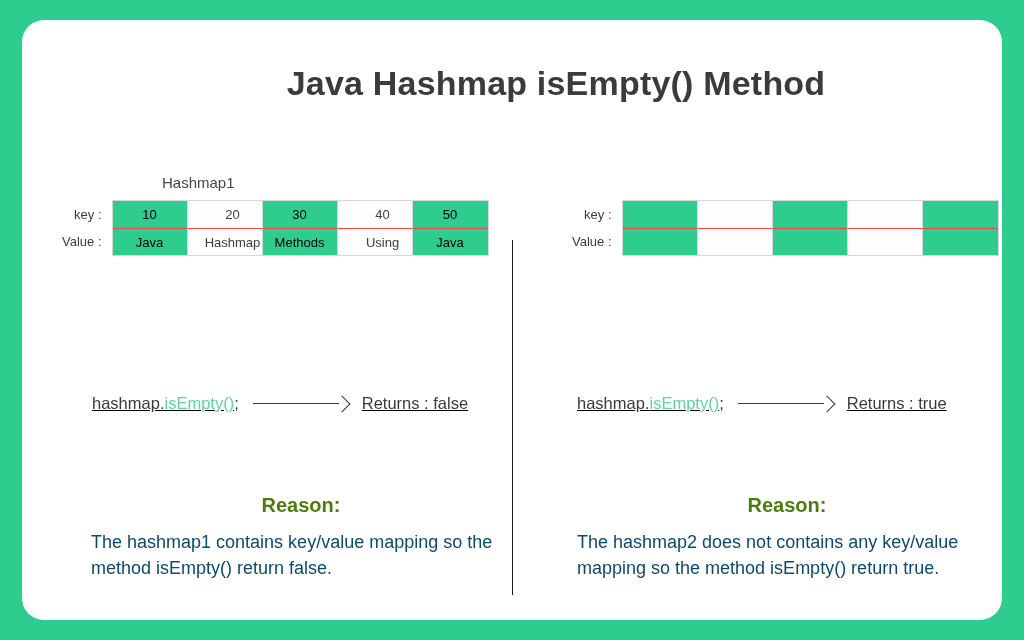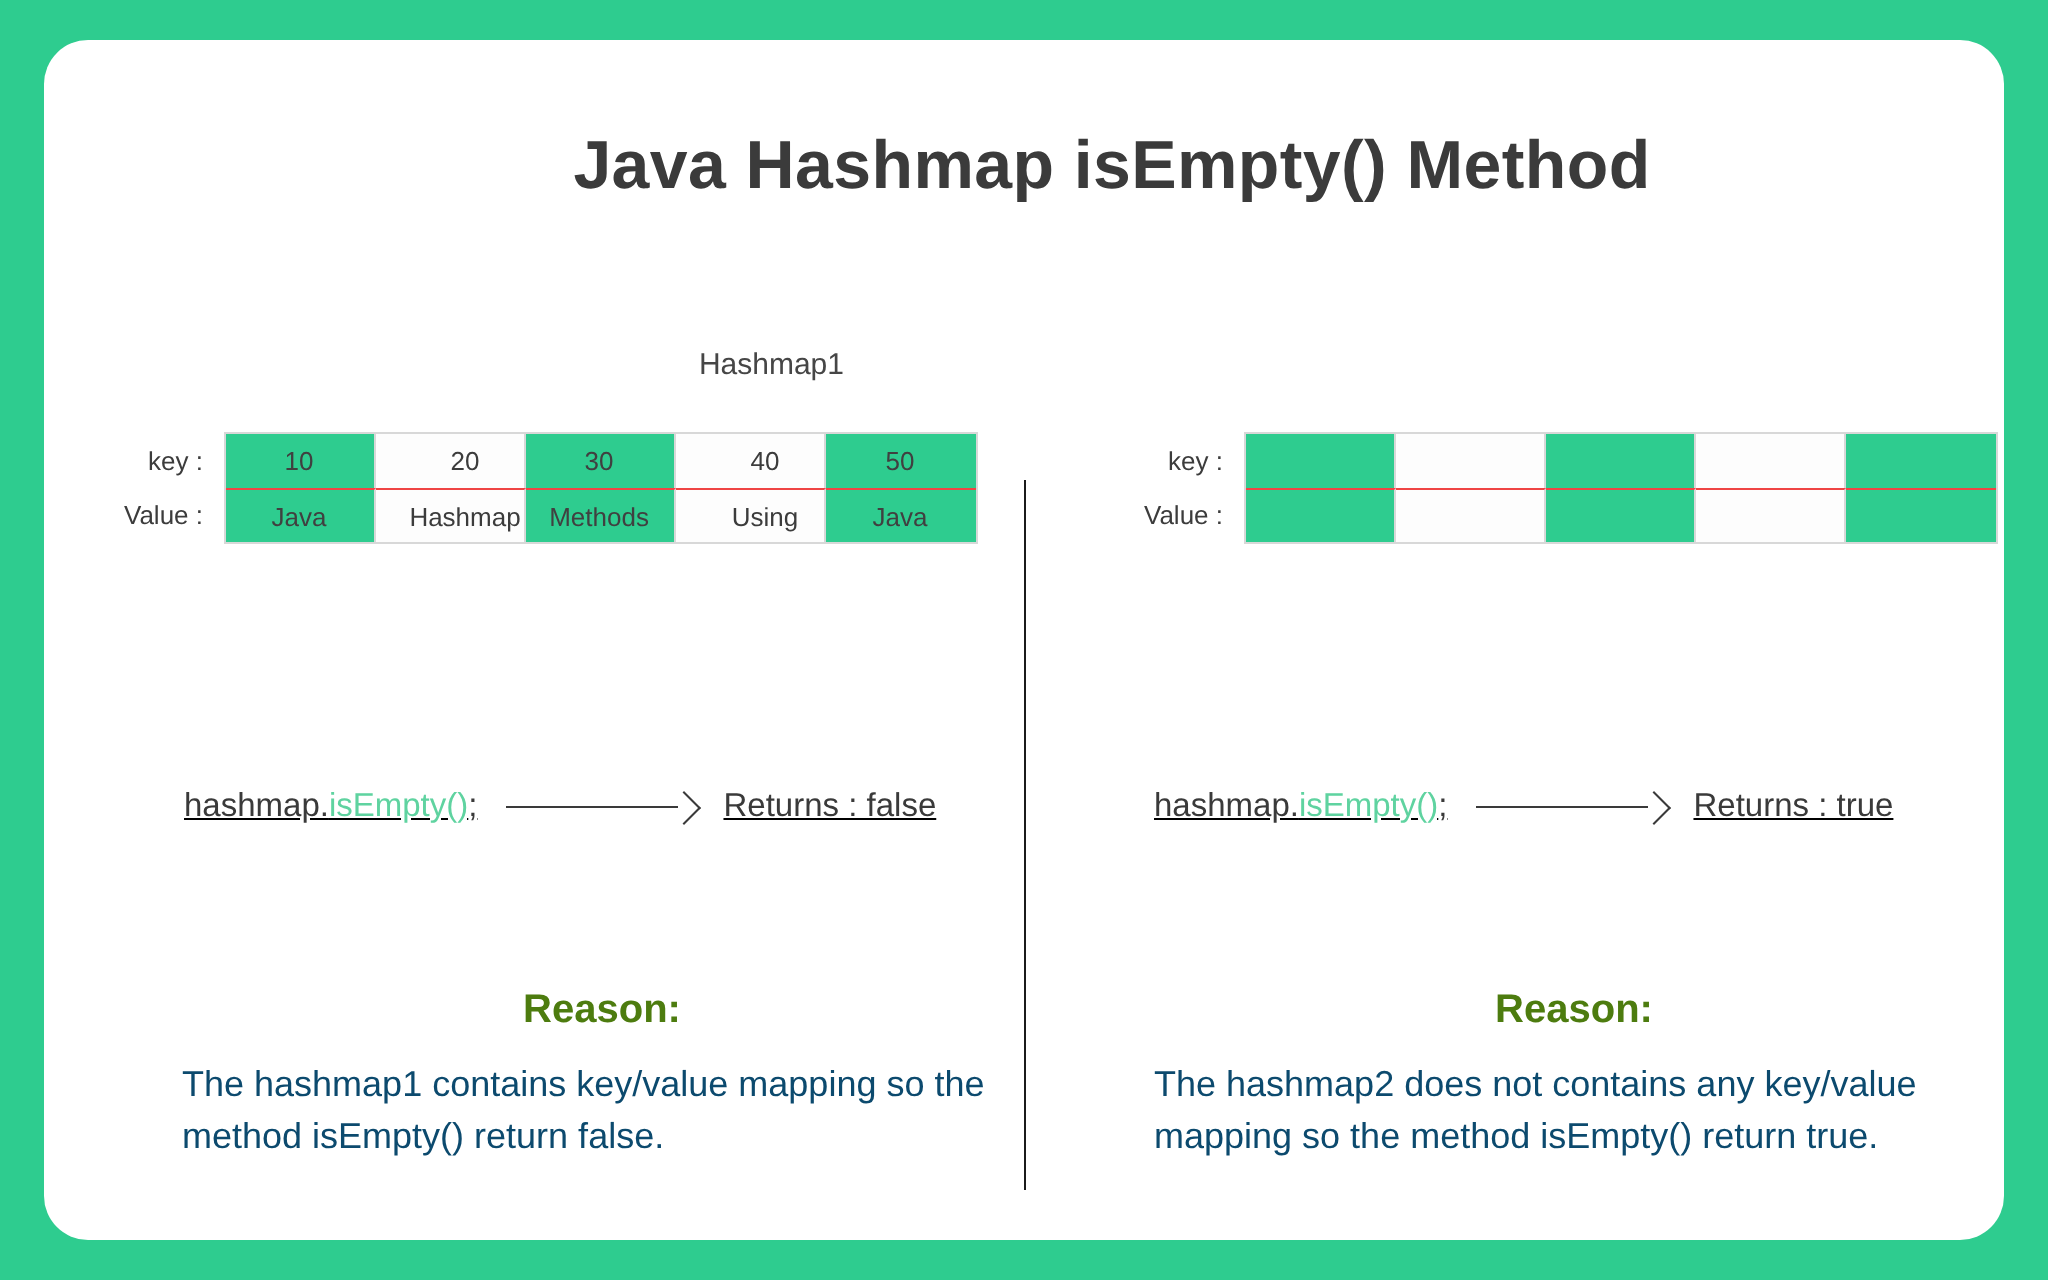--- a/index.html
+++ b/index.html
@@ -62,33 +62,32 @@
     height: 600px;
   }
   .panel-left  { left: 10px; }
   .panel-right { left: 500px; }
 
   .map-title {
     position: absolute;
     top: 154px;
     font-size: 15px;
     color: #464646;
-    text-align: right;
+    text-align: left;
     width: 260px;
   }
   .panel-left  .map-title { left: 130px; }
   .panel-right .map-title { left: 160px; }
 
   
   .hm-wrap {
     position: absolute;
     top: 180px;
     display: flex;
     align-items: stretch;
-    margin-top: 16px;
   }
   .panel-left  .hm-wrap { left: 30px; }
   .panel-right .hm-wrap { left: 50px; }
 
   .hm-labels {
     display: flex;
     flex-direction: column;
     justify-content: center;
     margin-right: 10px;
   }
@@ -118,21 +117,21 @@
     line-height: 27px;
     text-align: center;
     font-size: 13px;
     box-sizing: border-box;
     border-right: 1px solid #D8D8D8;
     overflow: hidden;
   }
   .hm-cell:last-child { border-right: none; }
   .hm-cell.filled {
     background: #2ECC8F;
-    color: #404040;
+    color: #000000;
   }
   .hm-cell.blank {
     background: #FDFDFD;
     color: #3C3C3C;
     padding-left: 16px;
   }
   .panel-right .hm-cell { width: 75px; }
 
   
   .call-row {

